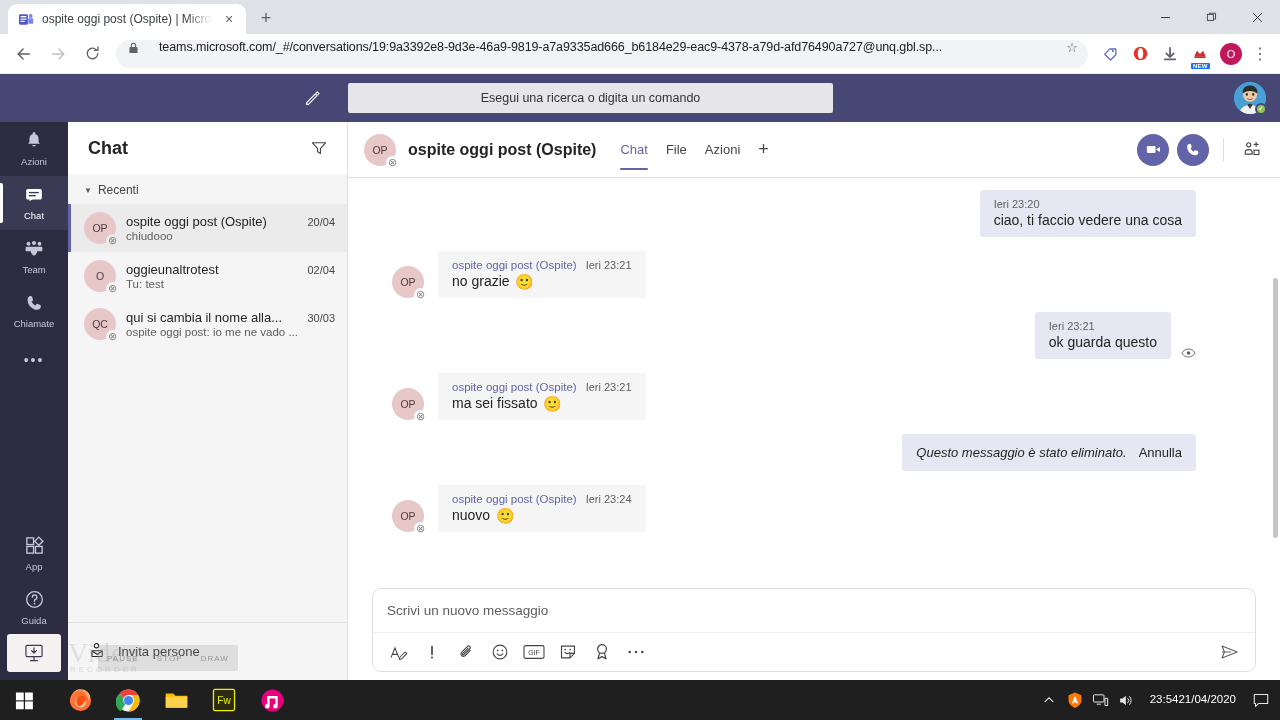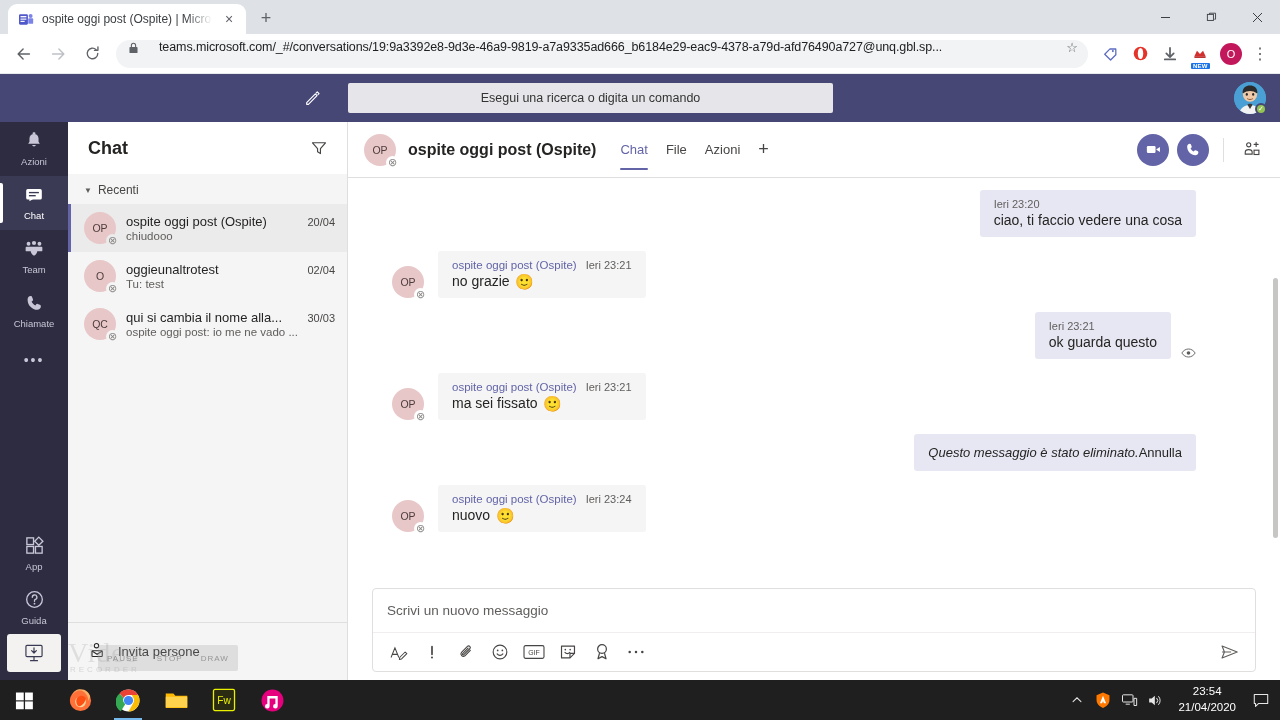--- a/index.html
+++ b/index.html
@@ -367,41 +367,41 @@
   .bubble-out {
     background: #e7e7f3;
     border-radius: 3px;
     padding: 8px 14px 9px 14px;
     max-width: 560px;
   }
   .bubble-deleted {
     background: #e7e7f3;
     border-radius: 3px;
     padding: 11px 14px;
-    display: flex; align-items: center; gap: 0;
+    display: flex; align-items: center; gap: 12px;
   }
   .msg-head { display: flex; align-items: baseline; gap: 9px; margin-bottom: 2px; }
   .msg-author { font-size: 11.5px; color: #6264a7; }
   .msg-time { font-size: 11px; color: #605e5c; }
   .msg-text { font-size: 14px; color: #252423; display: flex; align-items: center; gap: 6px; }
   .emoji { font-size: 15px; line-height: 1; }
   .deleted-text { font-size: 13px; color: #252423; font-style: italic; }
   .undo-link { font-size: 13px; color: #252423; }
   .seen-eye { margin-left: 10px; align-self: flex-end; color: #605e5c; display:flex; align-items:center; }
   .scrollbar {
     position: absolute; right: 2px; top: 100px;
     width: 5px; height: 260px;
     background: #c8c6c4; border-radius: 3px;
   }
 
   
   .compose-wrap { padding: 0 24px 8px 24px; background: #fff; }
   .compose-box {
     border: 1px solid #e1dfdd;
-    border-radius: 4px;
+    border-radius: 9px;
     background: #fff;
   }
   .compose-input {
     min-height: 44px;
     display: flex; align-items: center;
     padding: 0 14px;
     font-size: 13.5px;
     color: #605e5c;
     border-bottom: 1px solid #f0eeee;
   }
@@ -438,21 +438,21 @@
     display: flex; align-items: center; justify-content: center;
     position: relative;
   }
   .tb-app.running::after {
     content: ""; position: absolute; bottom: 0; left: 10px; right: 10px;
     height: 2px; background: #76b9ed;
   }
   .tray { margin-left: auto; display: flex; align-items: center; gap: 0; padding-right: 4px; }
   .tray-icon { width: 26px; height: 40px; display: flex; align-items: center; justify-content: center; color: #e6e6e6; }
   .tray-clock {
-    display: flex; flex-direction: column;
+    display: flex; 
     align-items: center; justify-content: center;
     font-size: 11.5px; line-height: 1.35;
     padding: 0 10px; color: #fff;
   }
   .tray-action { width: 30px; height: 40px; display: flex; align-items: center; justify-content: center; color: #e6e6e6; }
 </style>
 </head>
 <body>
 
 <div class="browser-tabstrip">

